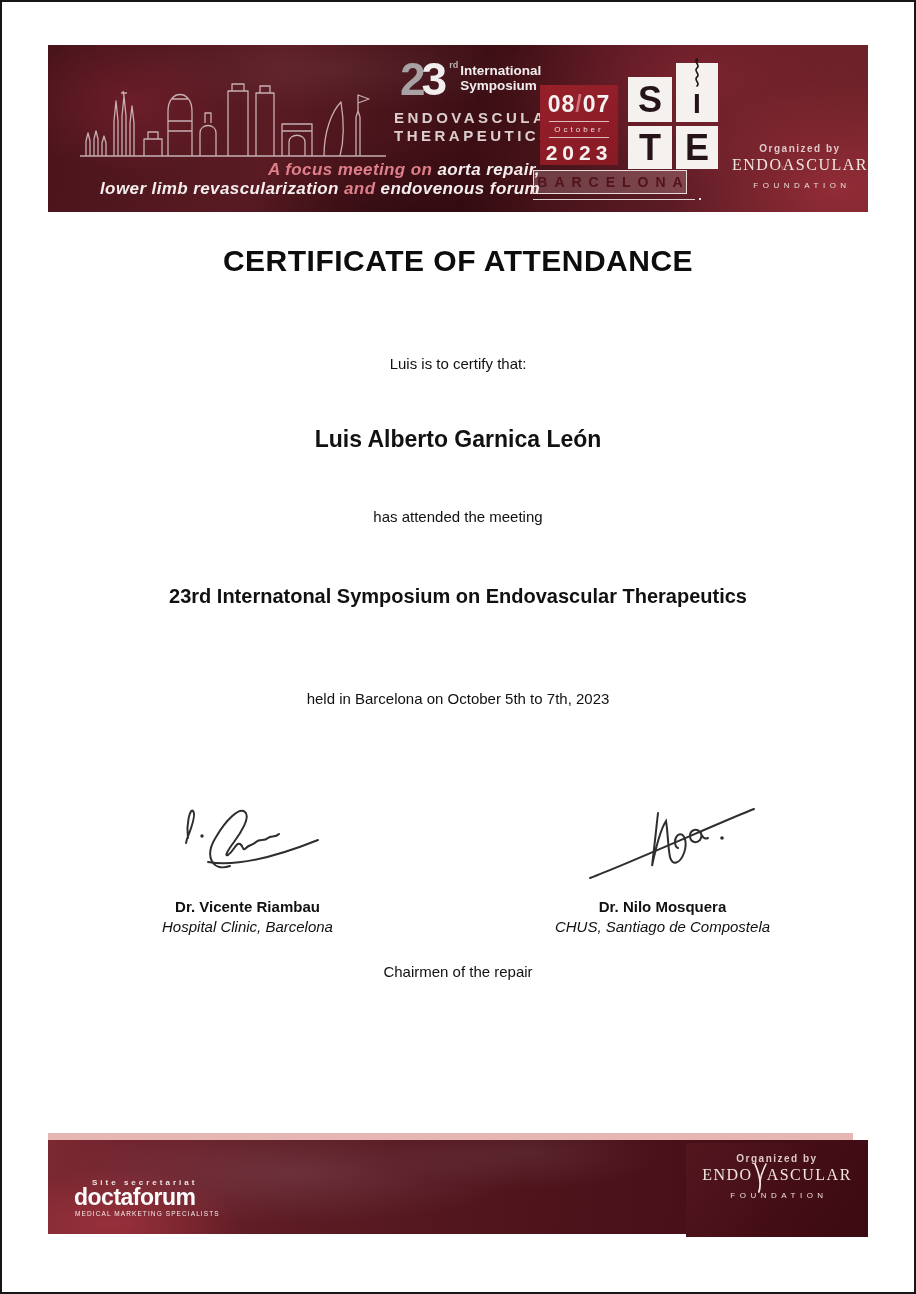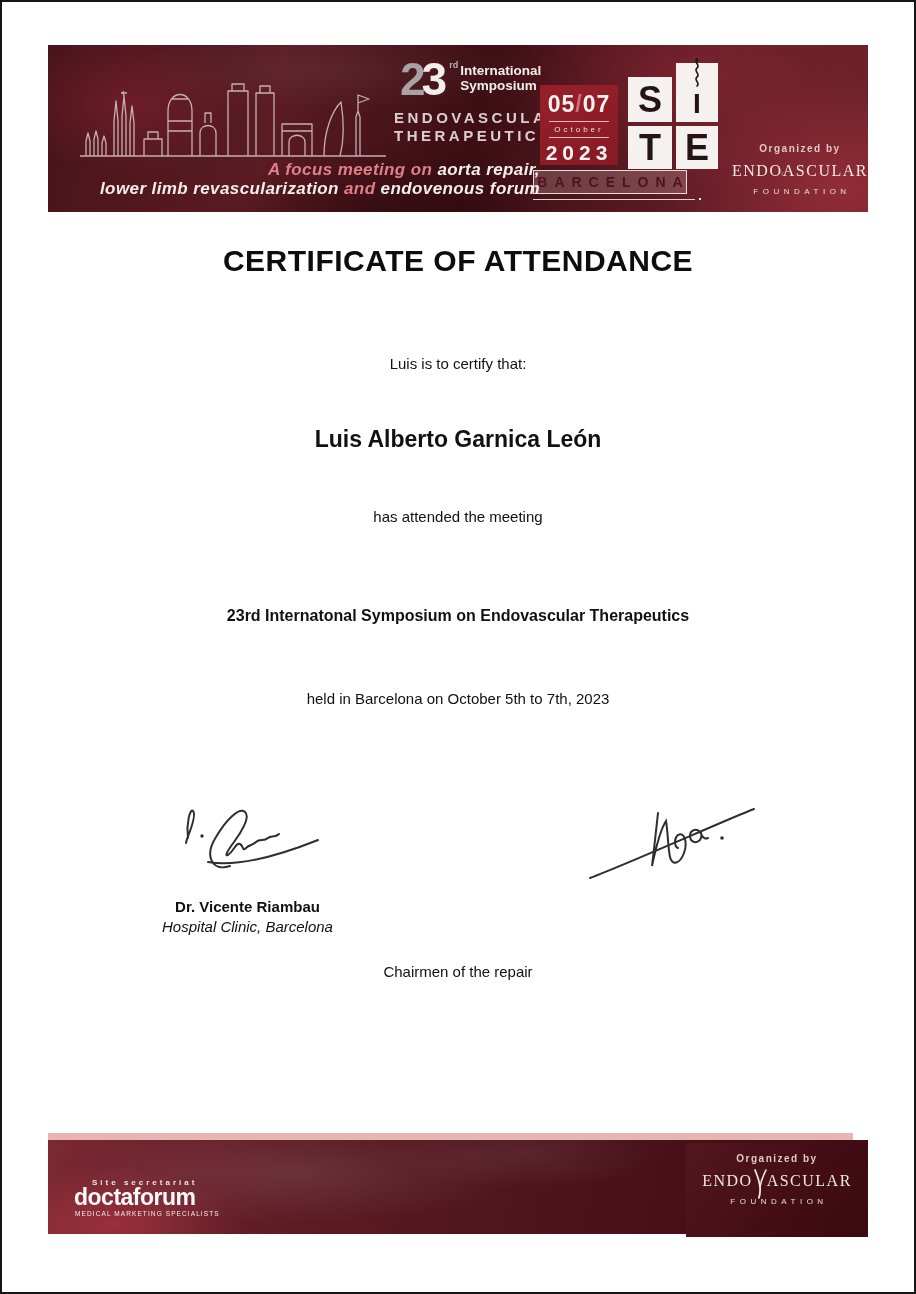--- a/index.html
+++ b/index.html
@@ -44,33 +44,33 @@
   .city-box{position:absolute;left:485px;top:125px;width:154px;height:24px;
     background:rgba(246,220,220,0.22);border:1px solid #e9dcd8;box-sizing:border-box;
     display:flex;align-items:center;justify-content:center;
     font-size:14px;font-weight:bold;letter-spacing:7px;color:#53121a;text-indent:7px;}
   .city-rule{position:absolute;left:485px;top:154px;width:162px;height:1px;background:rgba(255,255,255,.8);}
   .city-rule::after{content:"";position:absolute;right:-6px;top:-1px;width:2px;height:2px;background:#efe6e6;}
   .org{position:absolute;text-align:center;}
   .org-top{left:684px;top:98px;width:136px;}
   .org-label{font-size:10px;font-weight:bold;letter-spacing:1.5px;color:#dfc9c9;}
   .org-name{font-family:"Liberation Serif",serif;font-size:16px;color:#f0e7e2;letter-spacing:1.5px;
-    display:flex;align-items:flex-start;justify-content:center;margin-top:8px;height:22px;}
+    display:flex;align-items:flex-start;justify-content:center;margin-top:2px;height:22px;}
   .org-vee{margin:-3px -1px 0 -1px;}
   .org-sub{font-size:8px;letter-spacing:4.5px;color:#e9ddd9;margin-top:3px;text-indent:4px;}
   .tagline{position:absolute;left:16px;top:115px;width:476px;text-align:right;
     font-size:17px;font-weight:bold;font-style:italic;line-height:19px;letter-spacing:.4px;color:#f4eded;}
   .tagline .accent{color:#de7f8a;}
   
   .ctext{position:absolute;left:0;width:100%;text-align:center;}
   .title{top:242px;font-size:30px;font-weight:bold;letter-spacing:.5px;color:#0d0d0d;}
   .certify{top:353px;font-size:15px;}
   .attendee{top:424px;font-size:23px;font-weight:bold;}
   .attended{top:506px;font-size:15px;}
-  .meeting{top:580px;font-size:16px;font-weight:bold;line-height:28px;margin-top:20px;}
+  .meeting{top:580px;font-size:20px;font-weight:bold;line-height:28px;}
   .held{top:688px;font-size:15px;}
   .chairmen{top:961px;font-size:15px;}
   .sig{position:absolute;}
   .sig path{fill:none;stroke:#2e2e30;stroke-width:2;stroke-linecap:round;}
   .sig-1{left:160px;top:772px;}
   .sig-2{left:576px;top:786px;}
   .signer{position:absolute;width:255px;text-align:center;font-size:15px;line-height:20px;}
   .signer-name{font-weight:bold;}
   .signer-affil{font-style:italic;}
   .signer-1{left:118px;top:895px;}
@@ -128,21 +128,21 @@
         <span style="display:block">Symposium</span>
       </span>
     </div>
 
     <div class="event-stencil">
       <span style="display:block">ENDOVASCULAR</span>
       <span style="display:block">THERAPEUTICS</span>
     </div>
 
     <div class="datebox">
-      <div class="date-days"><span>05</span><span class="slash">/</span><span>07</span></div>
+      <div class="date-days"><span>08</span><span class="slash">/</span><span>07</span></div>
       <div class="date-rule"></div>
       <div class="date-month">October</div>
       <div class="date-rule"></div>
       <div class="date-year">2023</div>
     </div>
 
     <div class="sitelogo">
       <div class="sq sq-s">S</div>
       <div class="sq sq-i">
         <div class="snakebox">
@@ -199,20 +199,24 @@
     <path d="M12,90 C52,75 152,30 176,21"></path>
     <path d="M80,25 C78,43 76,62 74,78 C78,59 84,39 88,33 C90,45 90,60 92,69 C94,78 102,76 106,65 C110,54 106,43 100,47 C96,50 96,58 100,60"></path>
     <path d="M122,44 C118,40 112,42 112,48 C112,54 118,56 122,52 C124,49 124,45 122,44 C124,48 126,52 130,50"></path>
     <circle cx="144" cy="50" r="1.8" fill="#2e2e30" stroke="none"></circle>
   </svg>
 
   <div class="signer signer-1">
     <div class="signer-name">Dr. Vicente Riambau</div>
     <div class="signer-affil">Hospital Clinic, Barcelona</div>
   </div>
+  <div class="signer signer-2">
+    <div class="signer-name">Dr. Nilo Mosquera</div>
+    <div class="signer-affil">CHUS, Santiago de Compostela</div>
+  </div>
 
   <div class="ctext chairmen">Chairmen of the repair</div>
 
   <div class="strip"></div>
   <div class="banner-bottom">
     <div class="secr-label">Site secretariat</div>
     <div class="doctaforum">doctaforum</div>
     <div class="doctaforum-sub">MEDICAL MARKETING SPECIALISTS</div>
   </div>
   <div class="panel-dark">

